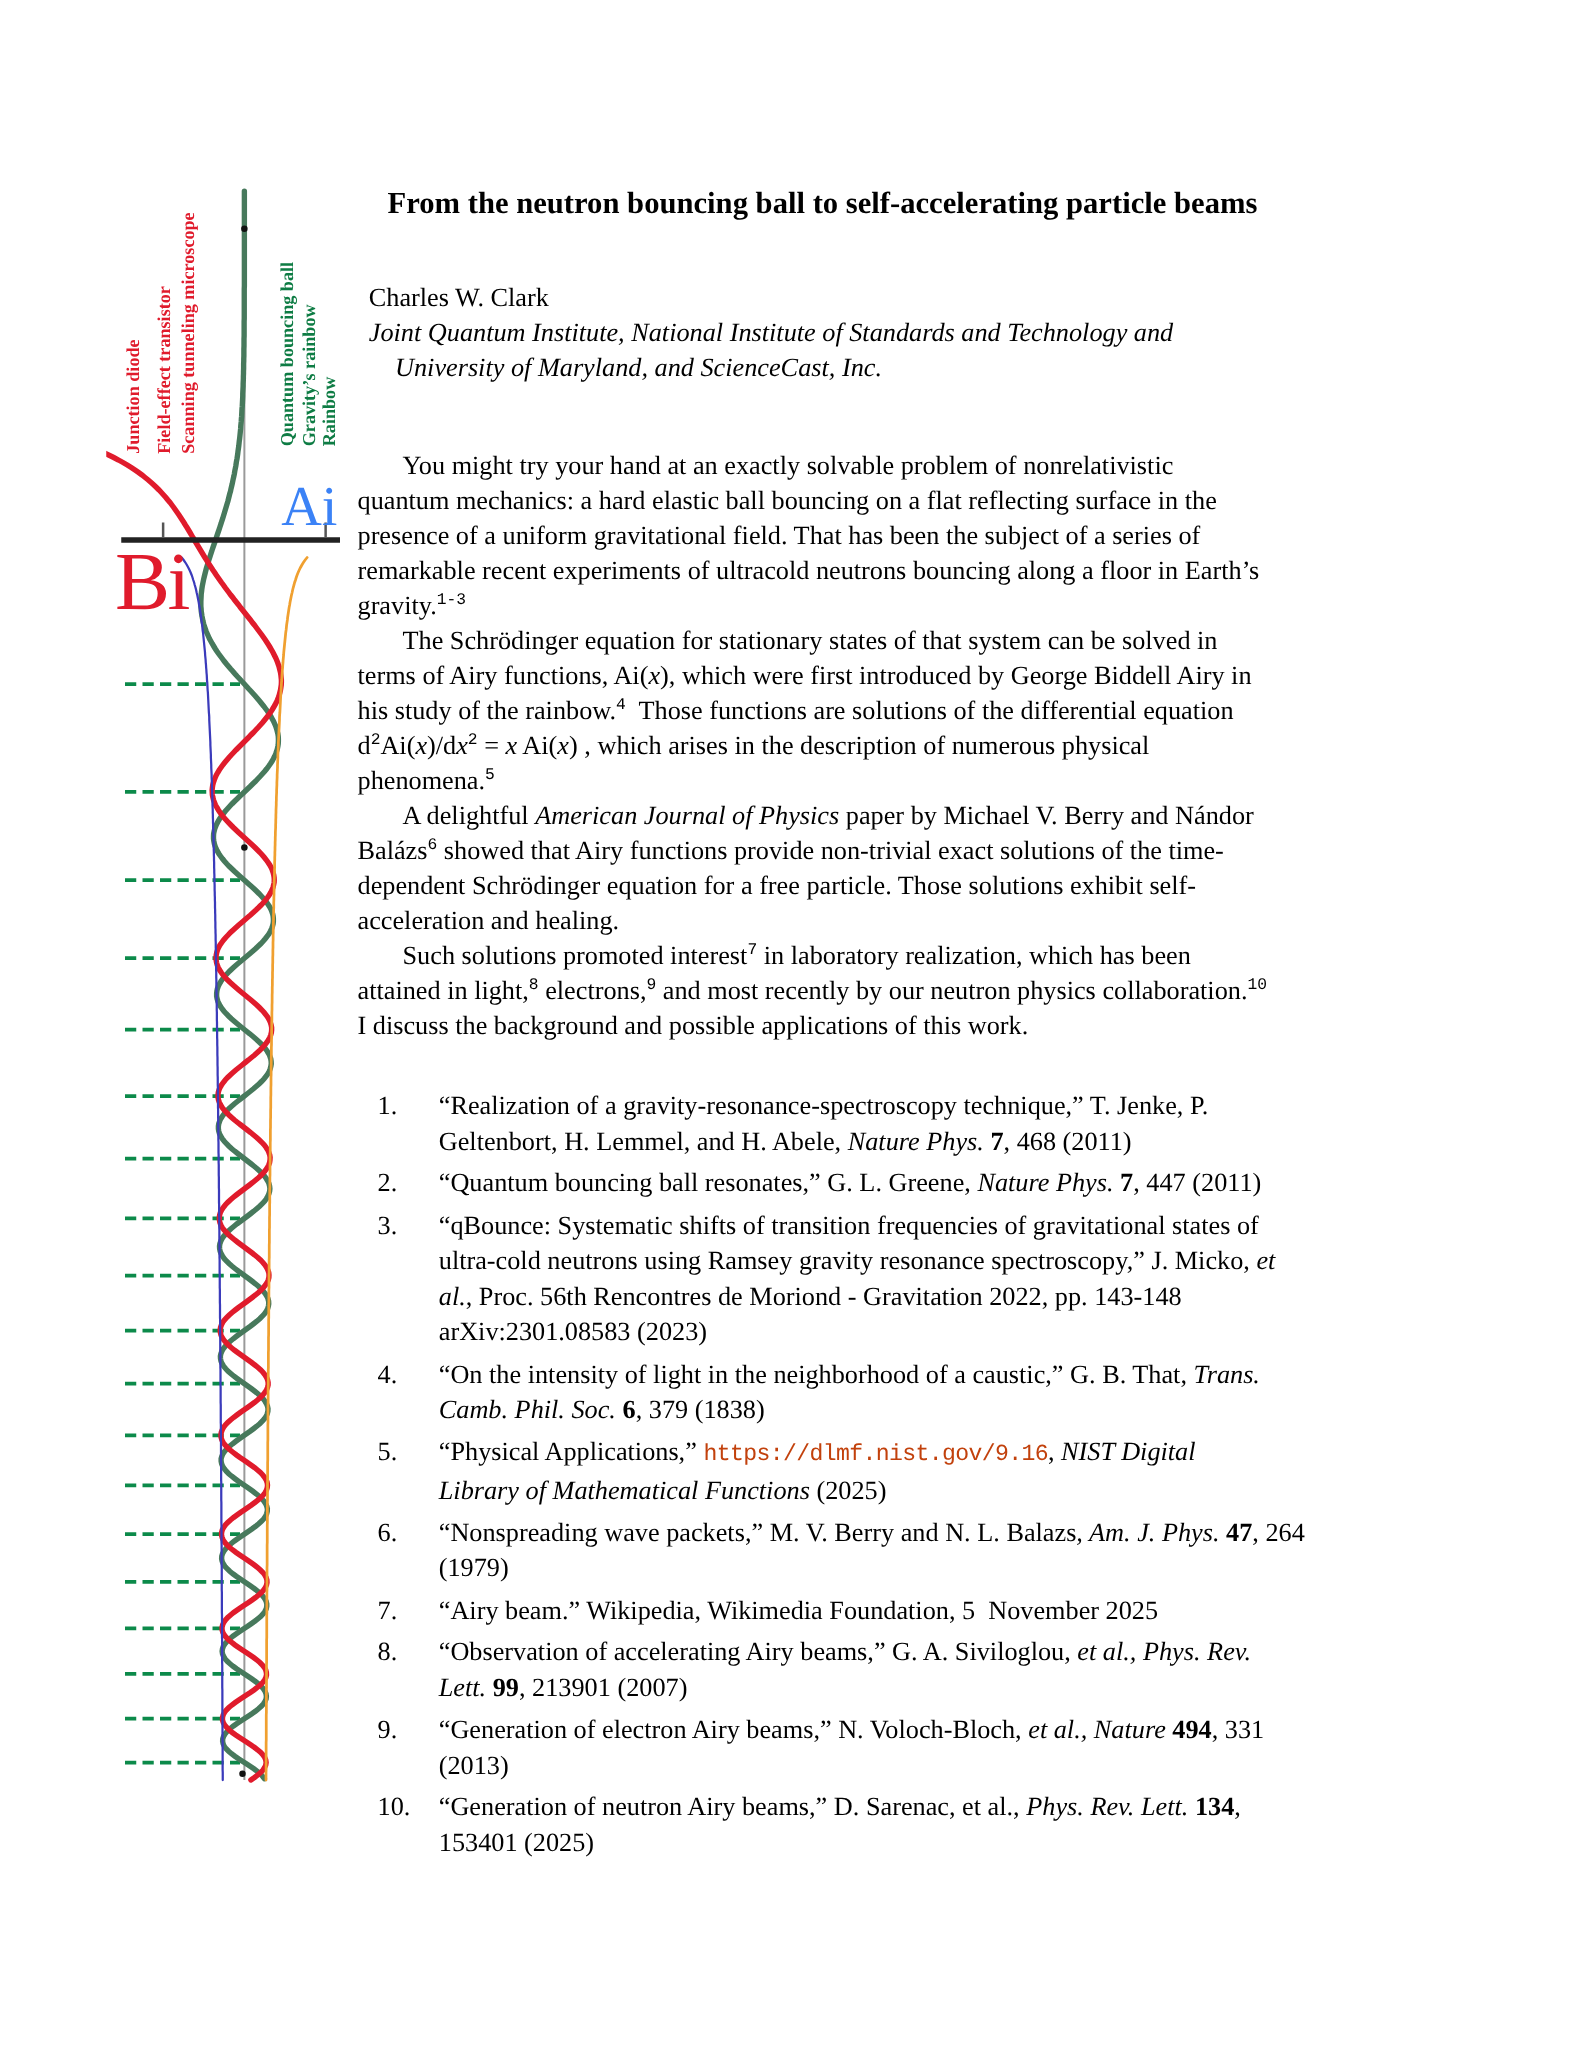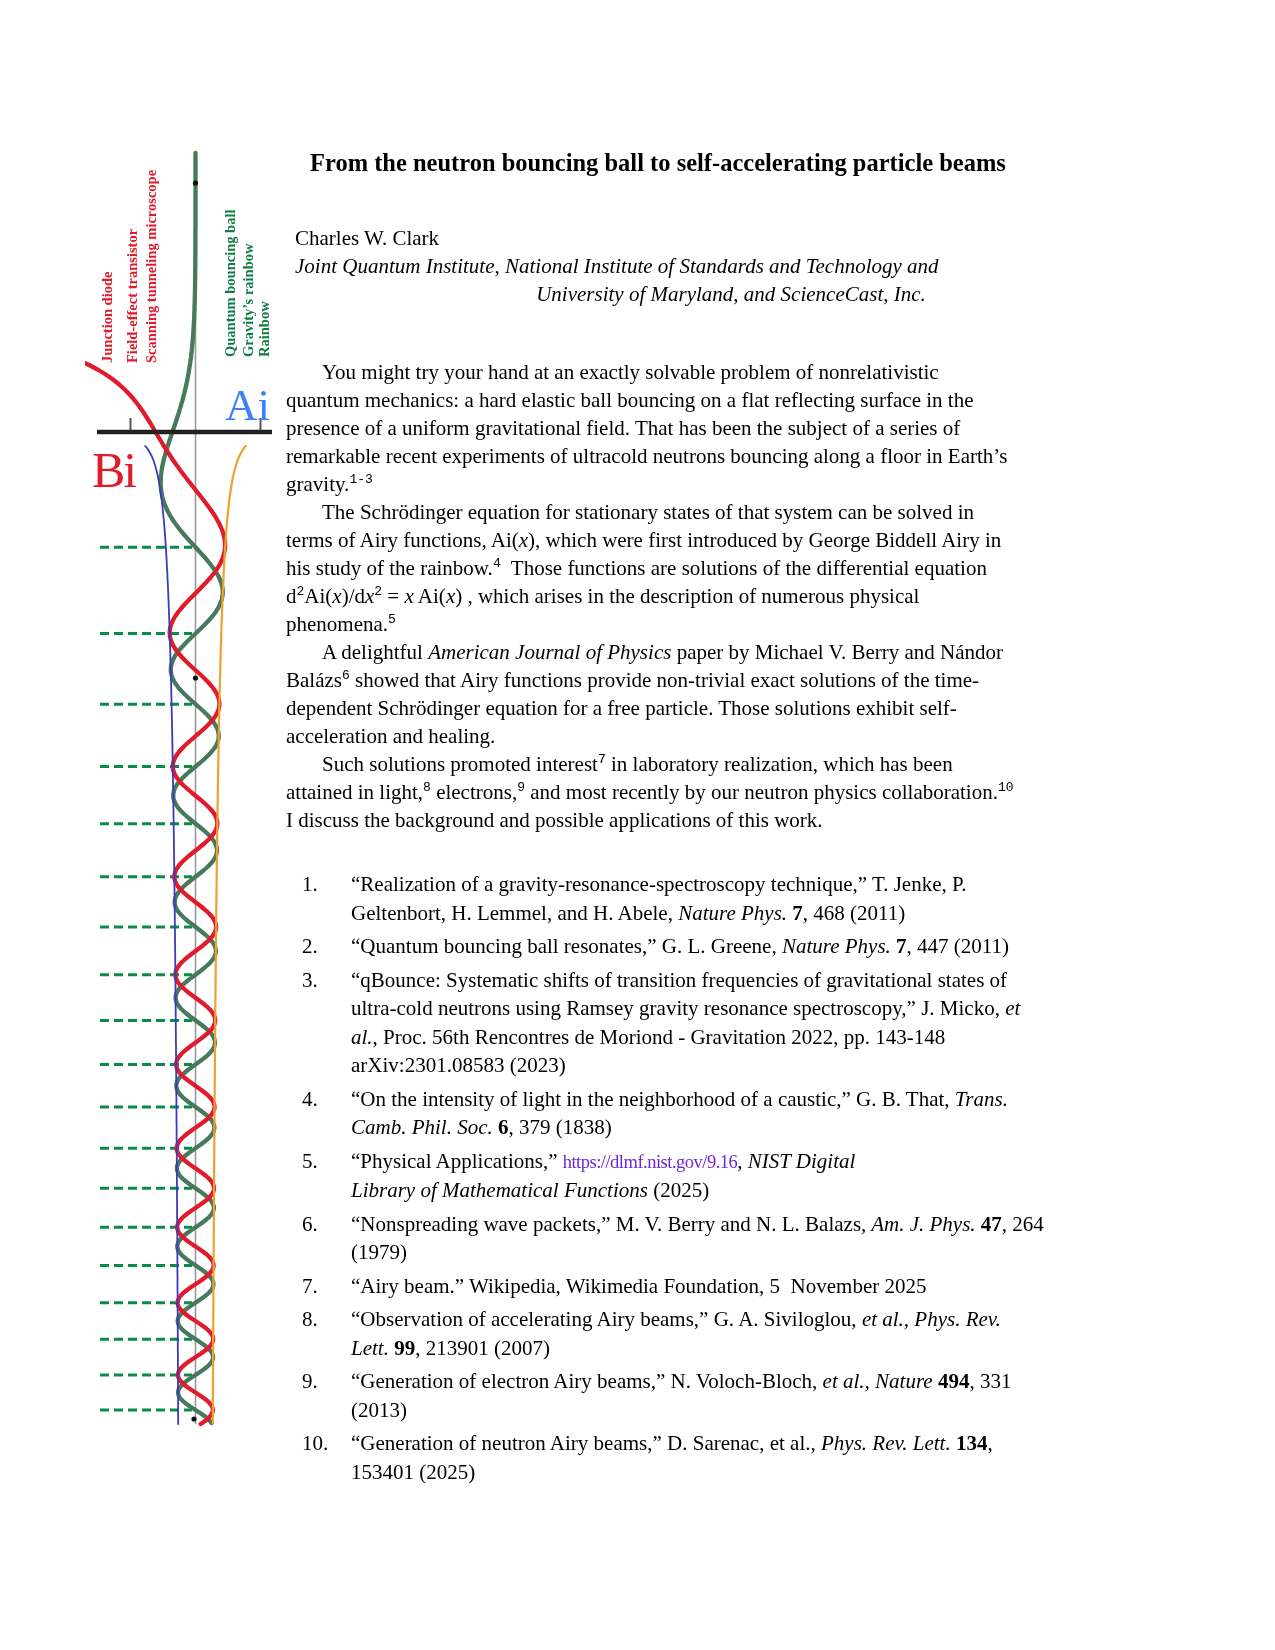--- a/index.html
+++ b/index.html
@@ -6,37 +6,37 @@
   .page{position:relative;width:1275px;height:1650px;background:#ffffff;overflow:hidden;
         font-family:"Liberation Serif","DejaVu Serif",serif;color:#000;}
   
   #airy-svg{position:absolute;left:85px;top:150px;}
   .vlabel{position:absolute;white-space:nowrap;transform-origin:0 0;transform:rotate(-90deg);
           font-family:"Liberation Serif",serif;font-weight:bold;font-size:14.5px;line-height:17px;}
   .vlabel.red{color:#e01b2c;}
   .vlabel.green{color:#0e7c44;}
   .fn-label{position:absolute;font-family:"Liberation Serif",serif;line-height:1;white-space:nowrap;}
   .ai-label{left:225px;top:367px;font-size:45px;color:#3b82f6;margin-top:16px;}
-  .bi-label{left:92px;top:445px;font-size:50px;color:#e01b2c;letter-spacing:-2px;}
+  .bi-label{left:92px;top:433px;font-size:66px;color:#e01b2c;letter-spacing:-2px;}
   
   .content{position:absolute;left:286px;top:148px;width:860px;font-size:21px;line-height:28px;}
   .title{font-size:24.5px;line-height:30px;font-weight:bold;margin:0 0 0 24px;}
   .author{margin-left:9px;margin-top:46px;}
   .affil1{margin-left:9px;font-style:italic;}
-  .affil2{margin-left:30px;font-style:italic;text-align:center;}
+  .affil2{margin-left:30px;font-style:italic;}
   .body-par{margin:0;text-indent:36px;white-space:pre-wrap;}
   .body-par.first{margin-top:50px;}
   .ref-list{margin-top:36px;line-height:28.5px;}
   .ref{display:grid;grid-template-columns:65px 1fr;margin-bottom:5px;}
   .ref-num{padding-left:16px;}
   .ref-body{white-space:pre-wrap;}
   sup{font-size:13px;line-height:0;vertical-align:baseline;position:relative;top:-8px;font-family:Liberation Mono, monospace;}
   .seg-i{font-style:italic;}
   .seg-b{font-weight:bold;}
-  a.seg-code{font-family:Liberation Serif, serif;color:#6d28d9;
+  a.seg-code{font-family:Liberation Mono, monospace;color:#c2410c;
              font-size:18.5px;letter-spacing:-0.5px;text-decoration:none;}
 </style>
 </head>
 <body>
 
 <div class="page">
 
   <svg id="airy-svg" width="200" height="1277" viewBox="85 150 200 1277">
       <line x1="100" y1="547.268823" x2="192" y2="547.268823" stroke="#0c8a4a" stroke-width="3" stroke-dasharray="9 5"></line>
       <line x1="100" y1="633.535935" x2="192" y2="633.535935" stroke="#0c8a4a" stroke-width="3" stroke-dasharray="9 5"></line>

